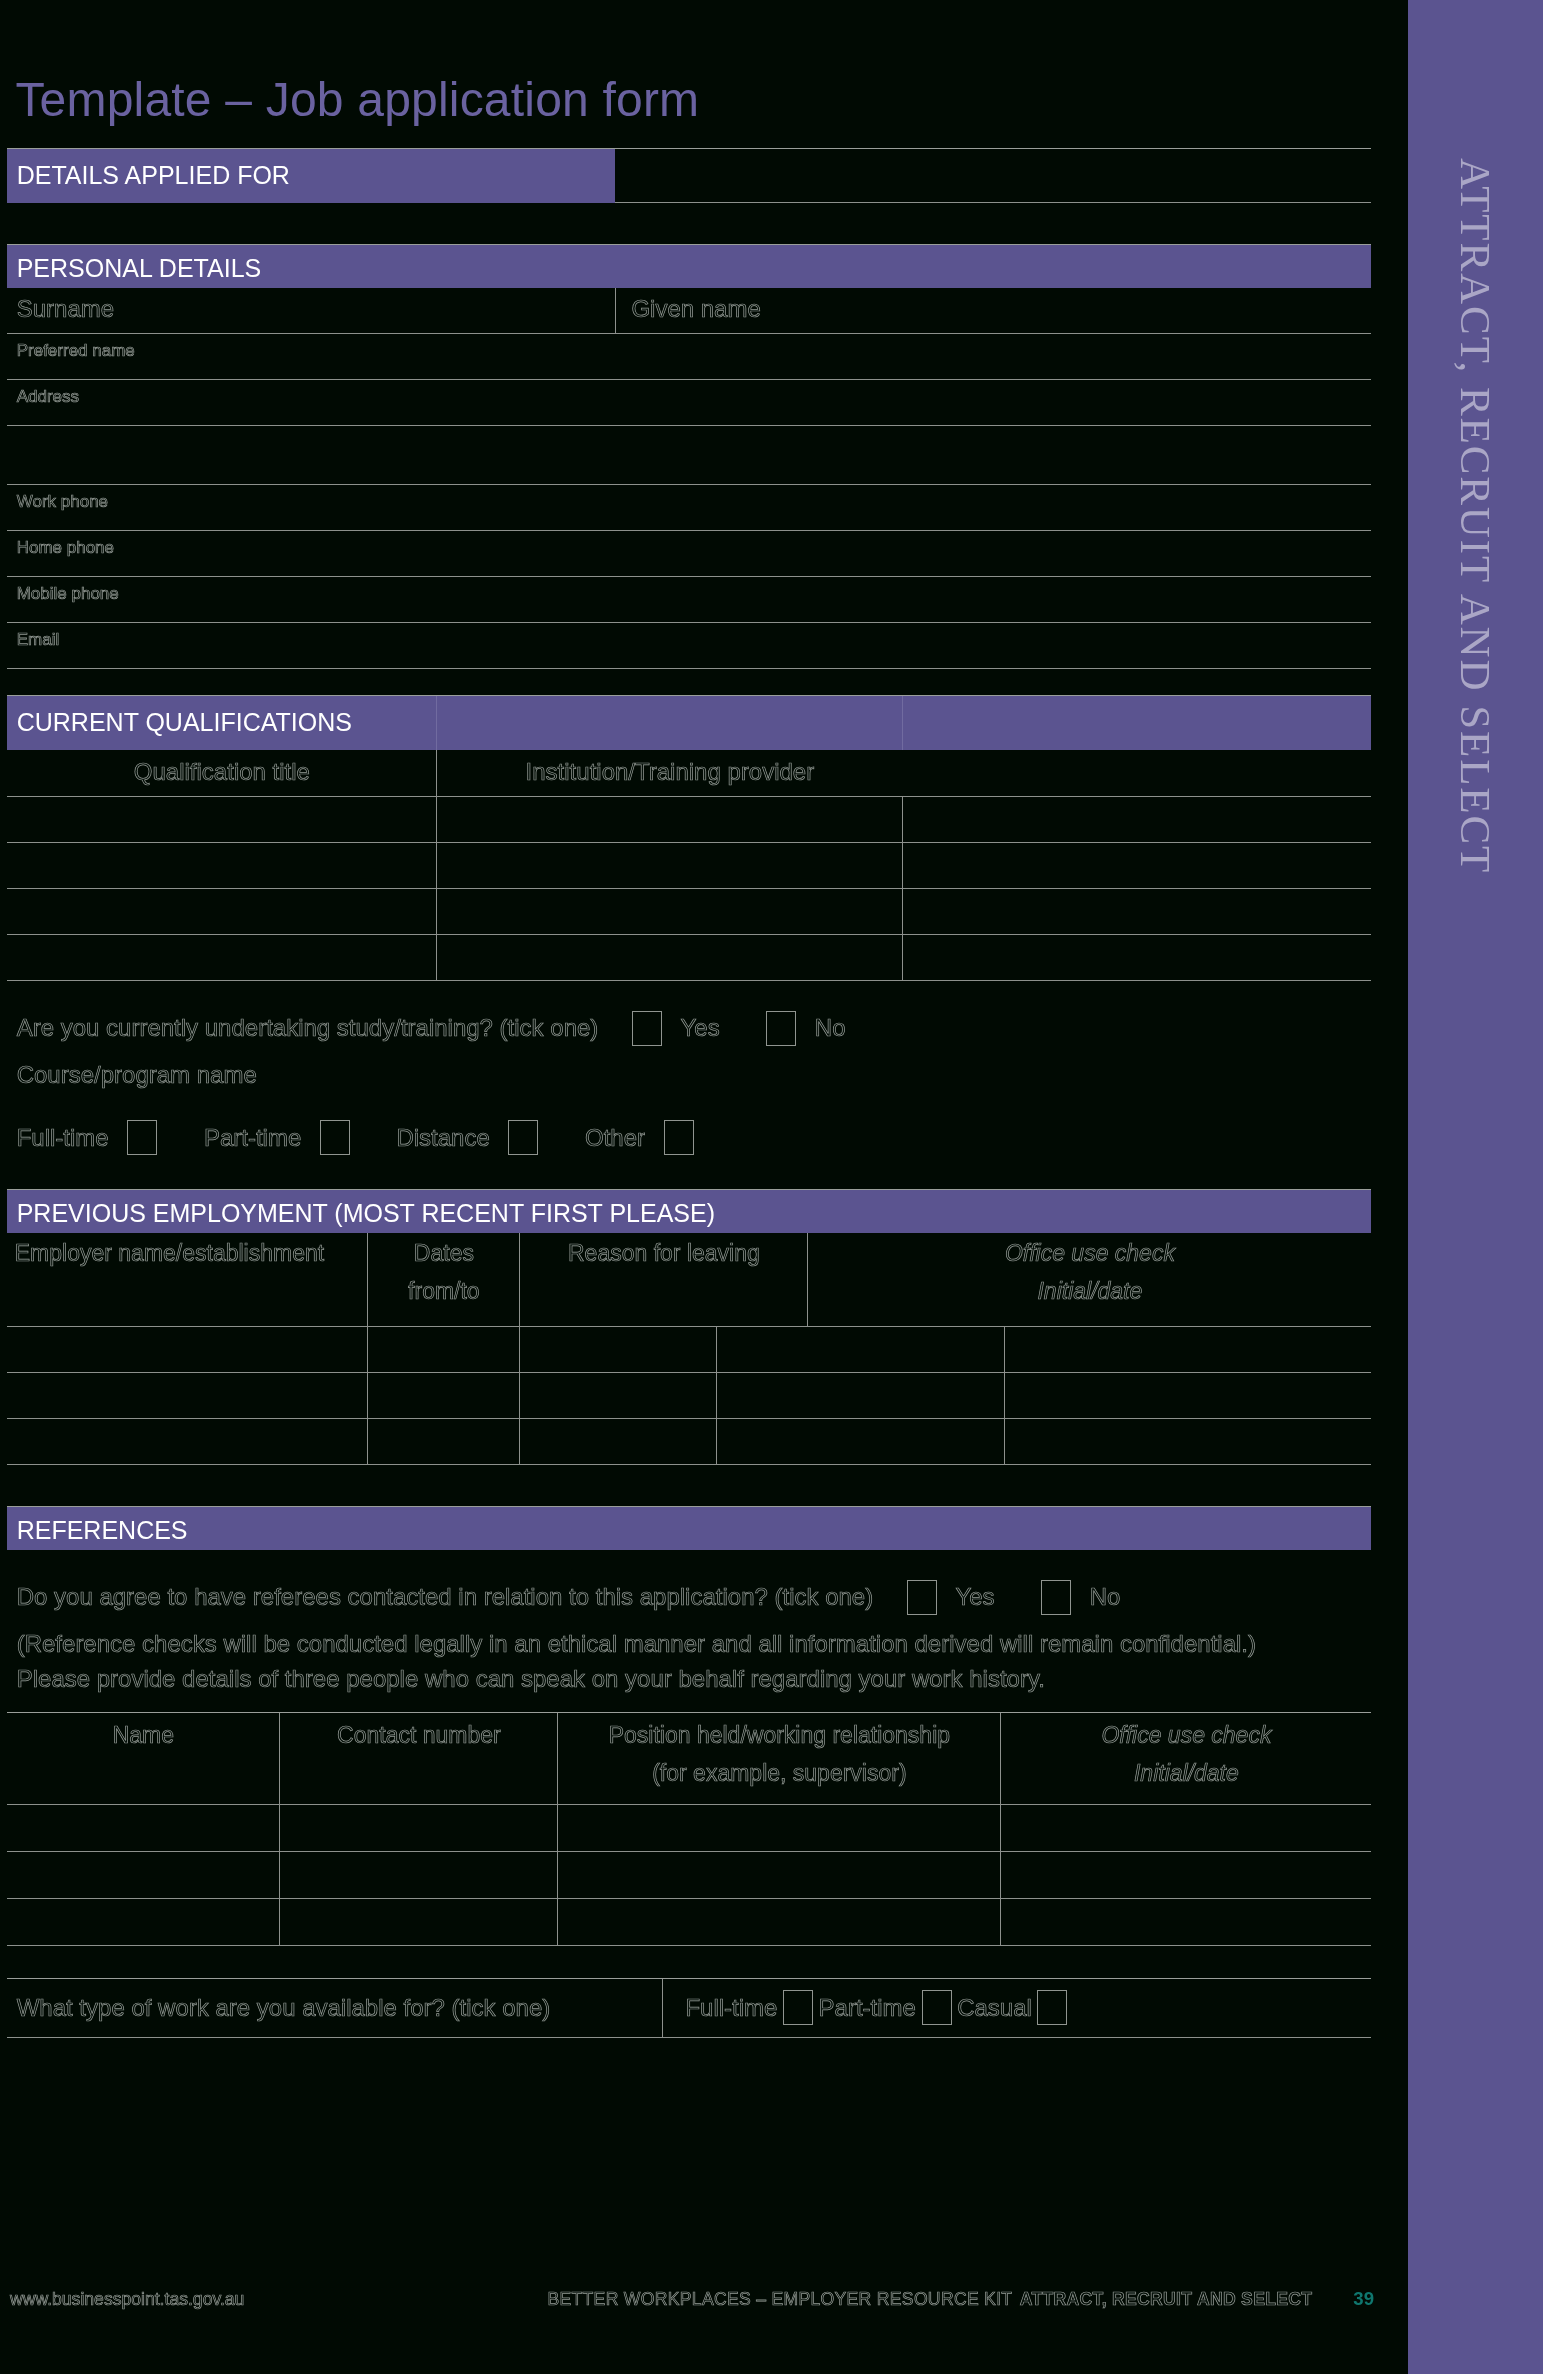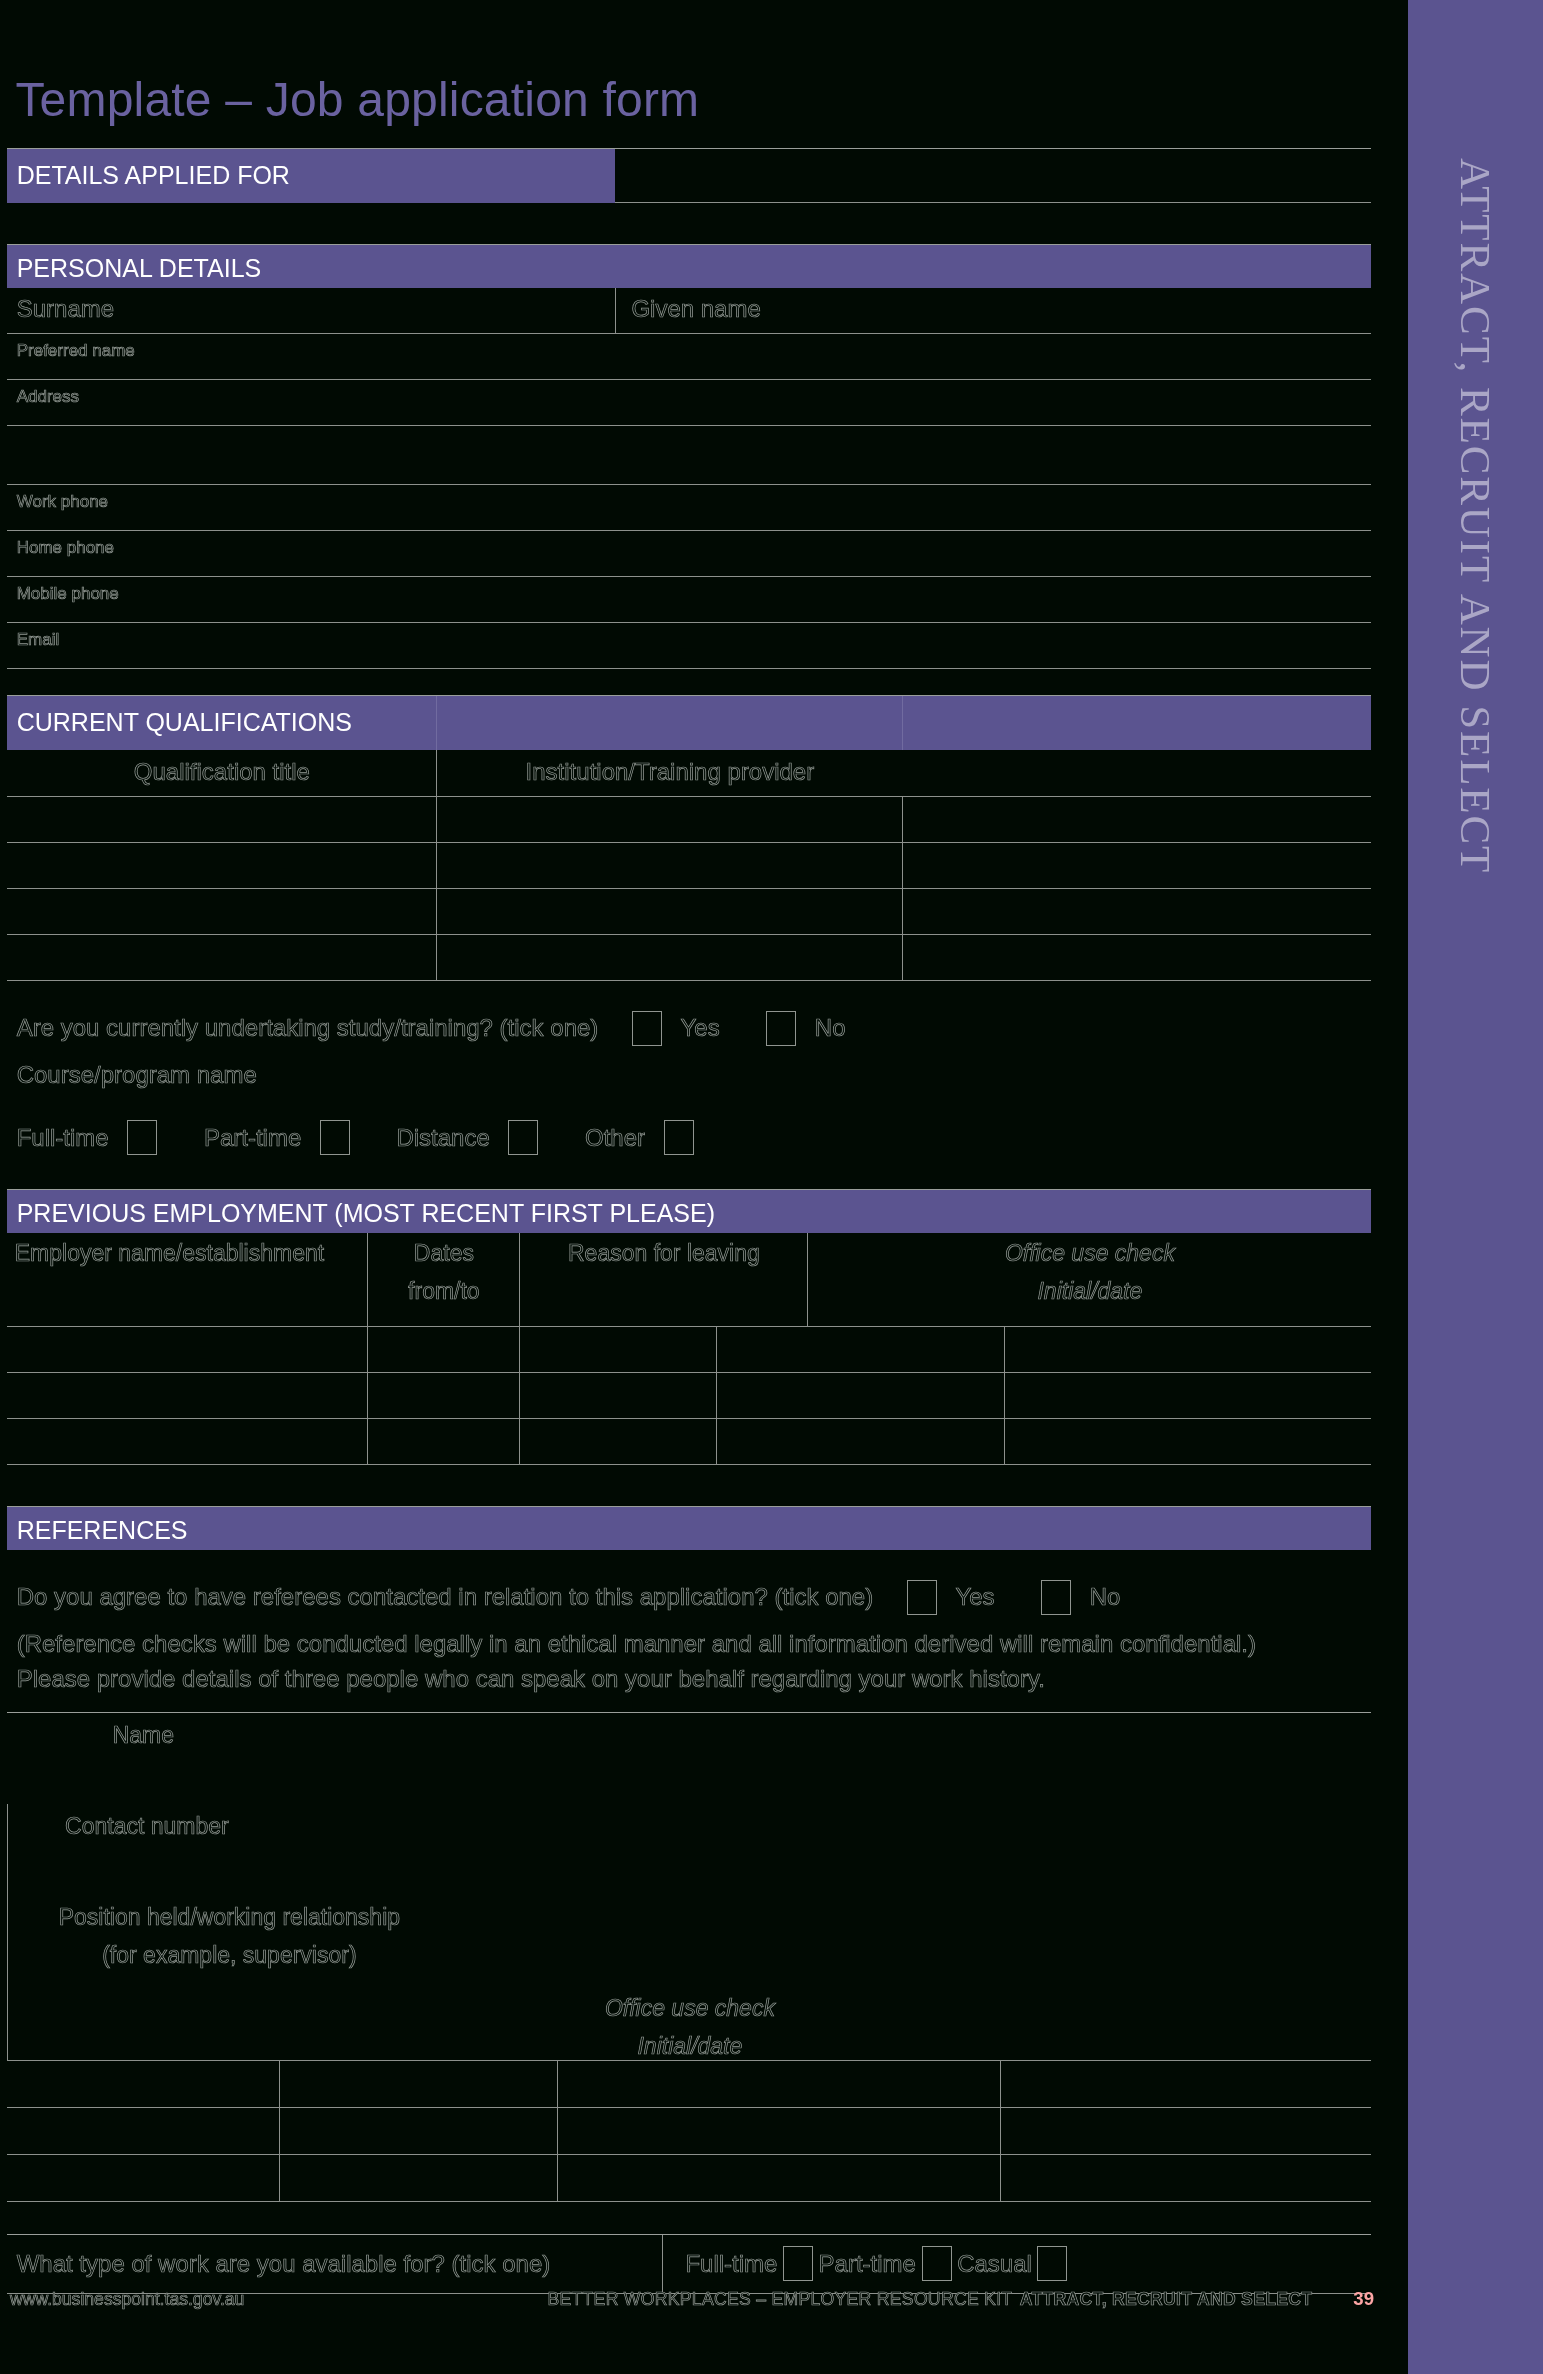--- a/index.html
+++ b/index.html
@@ -166,21 +166,21 @@
   .e-row .c1 { width: 360px; }
   .e-row .c2 { width: 152px; border-left: 0.9px solid #8d918d; }
   .e-row .c3 { width: 197px; border-left: 0.9px solid #8d918d; }
   .e-row .c4 { width: 288px; border-left: 0.9px solid #8d918d; }
   .e-row .c5 { flex: 1; border-left: 0.9px solid #8d918d; }
 
   .sub2 { display: block; font-size: 23px; margin-top: 11px; }
   .ital { font-style: italic; }
 
   
-  .r-head { display: flex; border-top: 0.9px solid #9a9e9a; border-bottom: 0.9px solid #8d918d; flex-direction: column; }
+  .r-head { display: flex; border-top: 0.9px solid #9a9e9a; border-bottom: 0.9px solid #8d918d; }
   .r-head div { box-sizing: border-box; text-align: center; font-size: 23px; padding: 9.3px 3.7px 0 3.7px; height: 91px; }
   .r-head .c1 { width: 272px; }
   .r-head .c2 { width: 278px; border-left: 0.9px solid #8d918d; }
   .r-head .c3 { width: 443px; border-left: 0.9px solid #8d918d; }
   .r-head .c4 { flex: 1; border-left: 0.9px solid #8d918d; }
 
   .r-row { display: flex; }
   .r-row div { box-sizing: border-box; height: 47px; border-bottom: 0.9px solid #8d918d; }
   .r-row .c1 { width: 272px; }
   .r-row .c2 { width: 278px; border-left: 0.9px solid #8d918d; }
@@ -205,21 +205,21 @@
     bottom: 65px;
     width: 1364px;
     display: flex;
     align-items: baseline;
     font-size: 17.6px;
   }
   .footer-left { flex: 0 0 auto; }
   .footer-right { margin-left: auto; display: flex; align-items: baseline; gap: 0; }
   .footer-kit { letter-spacing: 0.3px; }
   .footer-bold { font-weight: bold; margin-left: 7.4px; letter-spacing: 0.3px; }
-  .footer-page { color: #fca5a5; font-weight: bold; margin-left: 41px; font-size: 18.6px; }
+  .footer-page { color: #0f766e; font-weight: bold; margin-left: 41px; font-size: 18.6px; }
 </style>
 </head>
 <body>
 
 <div class="page">
 
   <div class="side-tab">
     <div class="side-tab-rot-wrap">
       <span class="side-tab-vert">ATTRACT, RECRUIT AND SELECT</span>
     </div>

